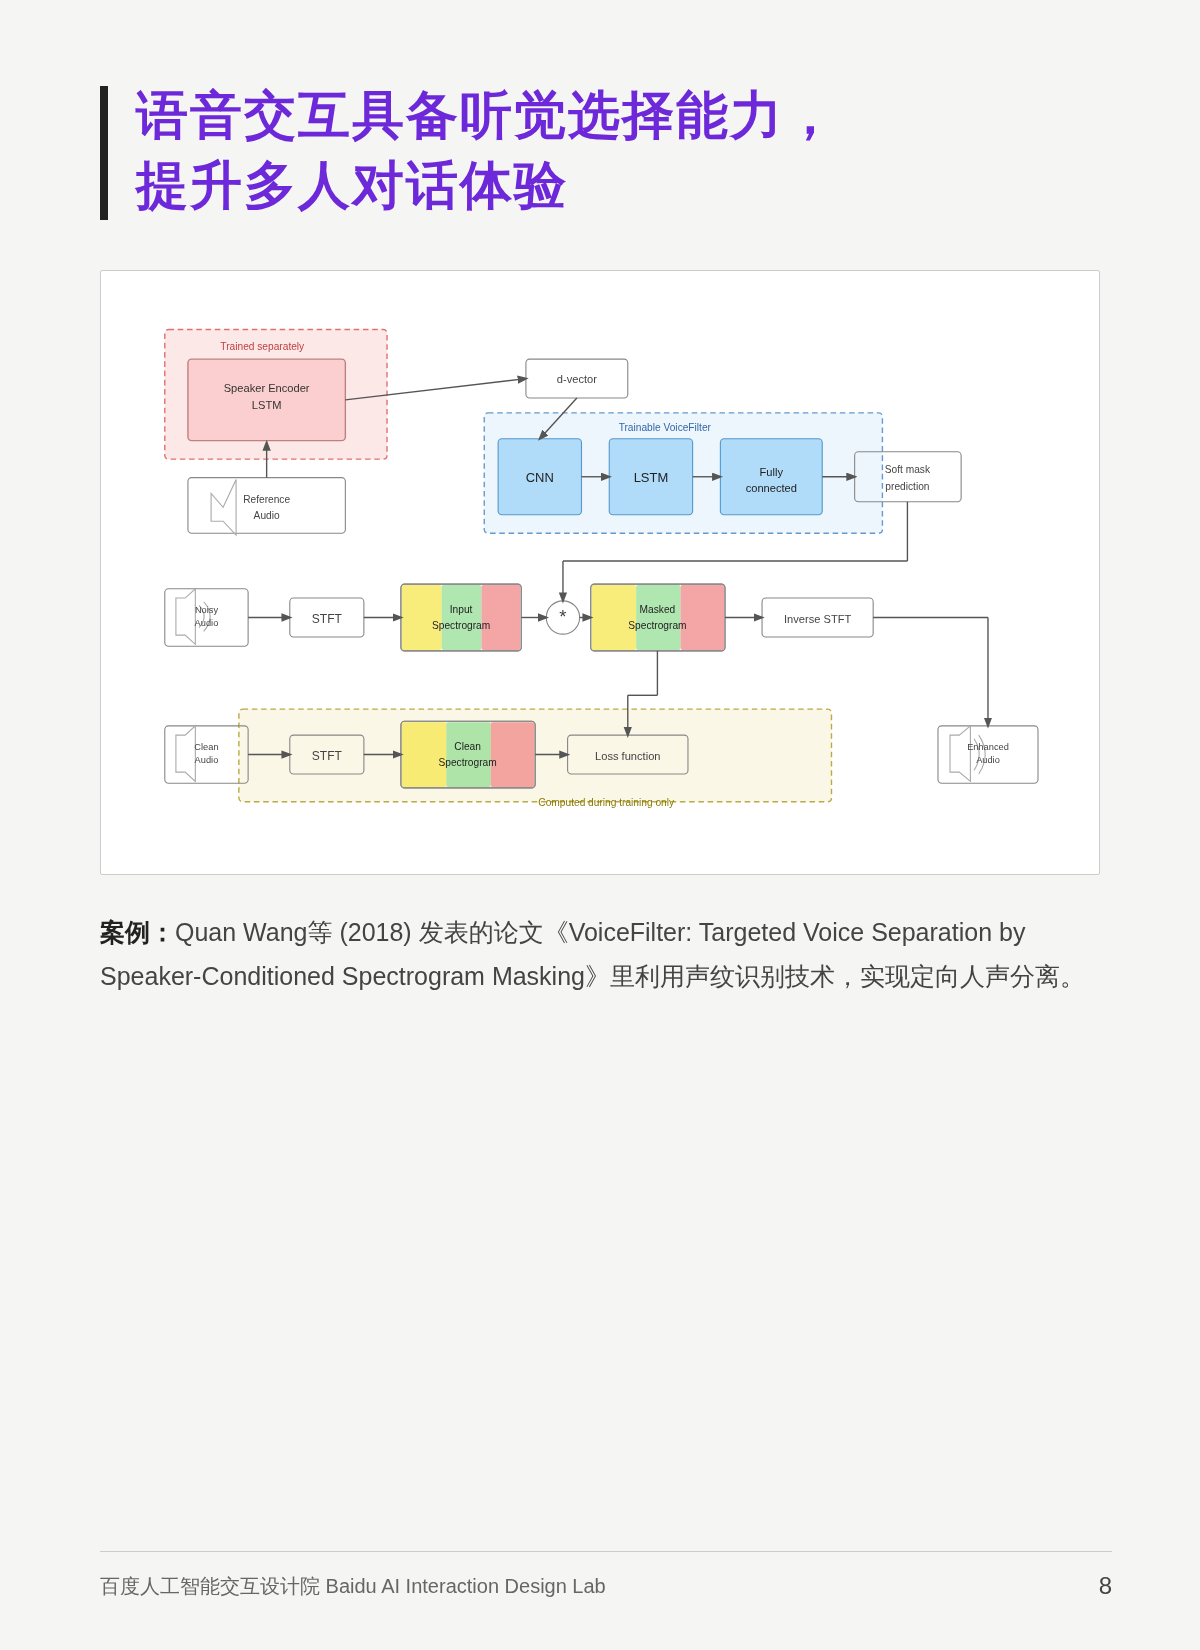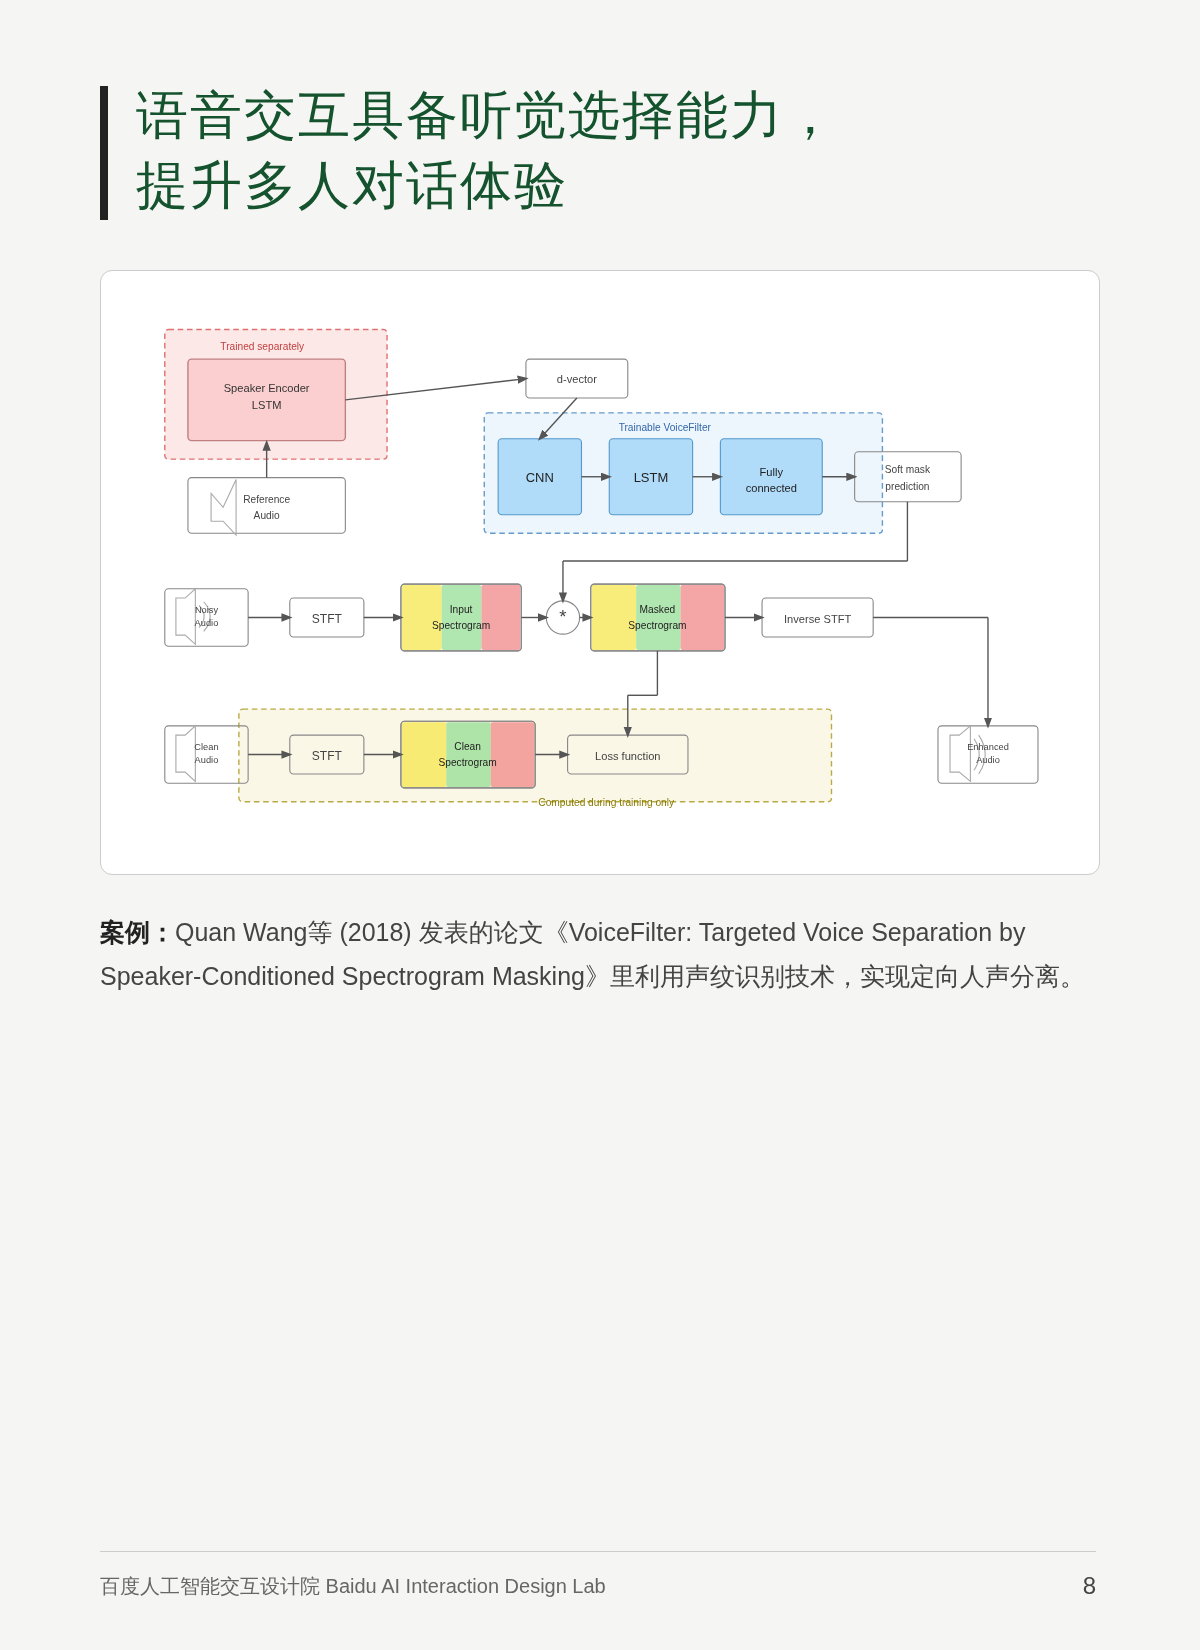--- a/index.html
+++ b/index.html
@@ -29,40 +29,40 @@
     .title-bar {
       width: 8px;
       background: #222;
       margin-right: 28px;
       margin-top: 6px;
       flex-shrink: 0;
       align-self: stretch;
     }
     .title-text {
       font-size: 52px;
-      font-weight: 400;
+      font-weight: 700;
       line-height: 1.35;
-      color: #14532d;
+      color: #6d28d9;
       letter-spacing: 2px;
     }
 
     
     .body-text {
       font-size: 26px;
       line-height: 1.85;
       color: #333;
       margin-bottom: 48px;
       letter-spacing: 1px;
     }
 
     
     .diagram-container {
       background: #fff;
       border: 1.5px solid #ccc;
-      border-radius: 12px;
+      border-radius: 2px;
       padding: 40px 36px;
       margin-bottom: 36px;
       position: relative;
     }
 
     
     .diagram-svg {
       width: 100%;
       height: auto;
     }
@@ -77,21 +77,21 @@
     .caption-bold {
       font-weight: 700;
       color: #222;
     }
 
     
     .footer {
       position: absolute;
       bottom: 50px;
       left: 100px;
-      right: 104px;
+      right: 88px;
       display: flex;
       justify-content: space-between;
       align-items: center;
       border-top: 1px solid #ccc;
       padding-top: 20px;
     }
     .footer-left {
       font-size: 20px;
       color: #666;
     }

